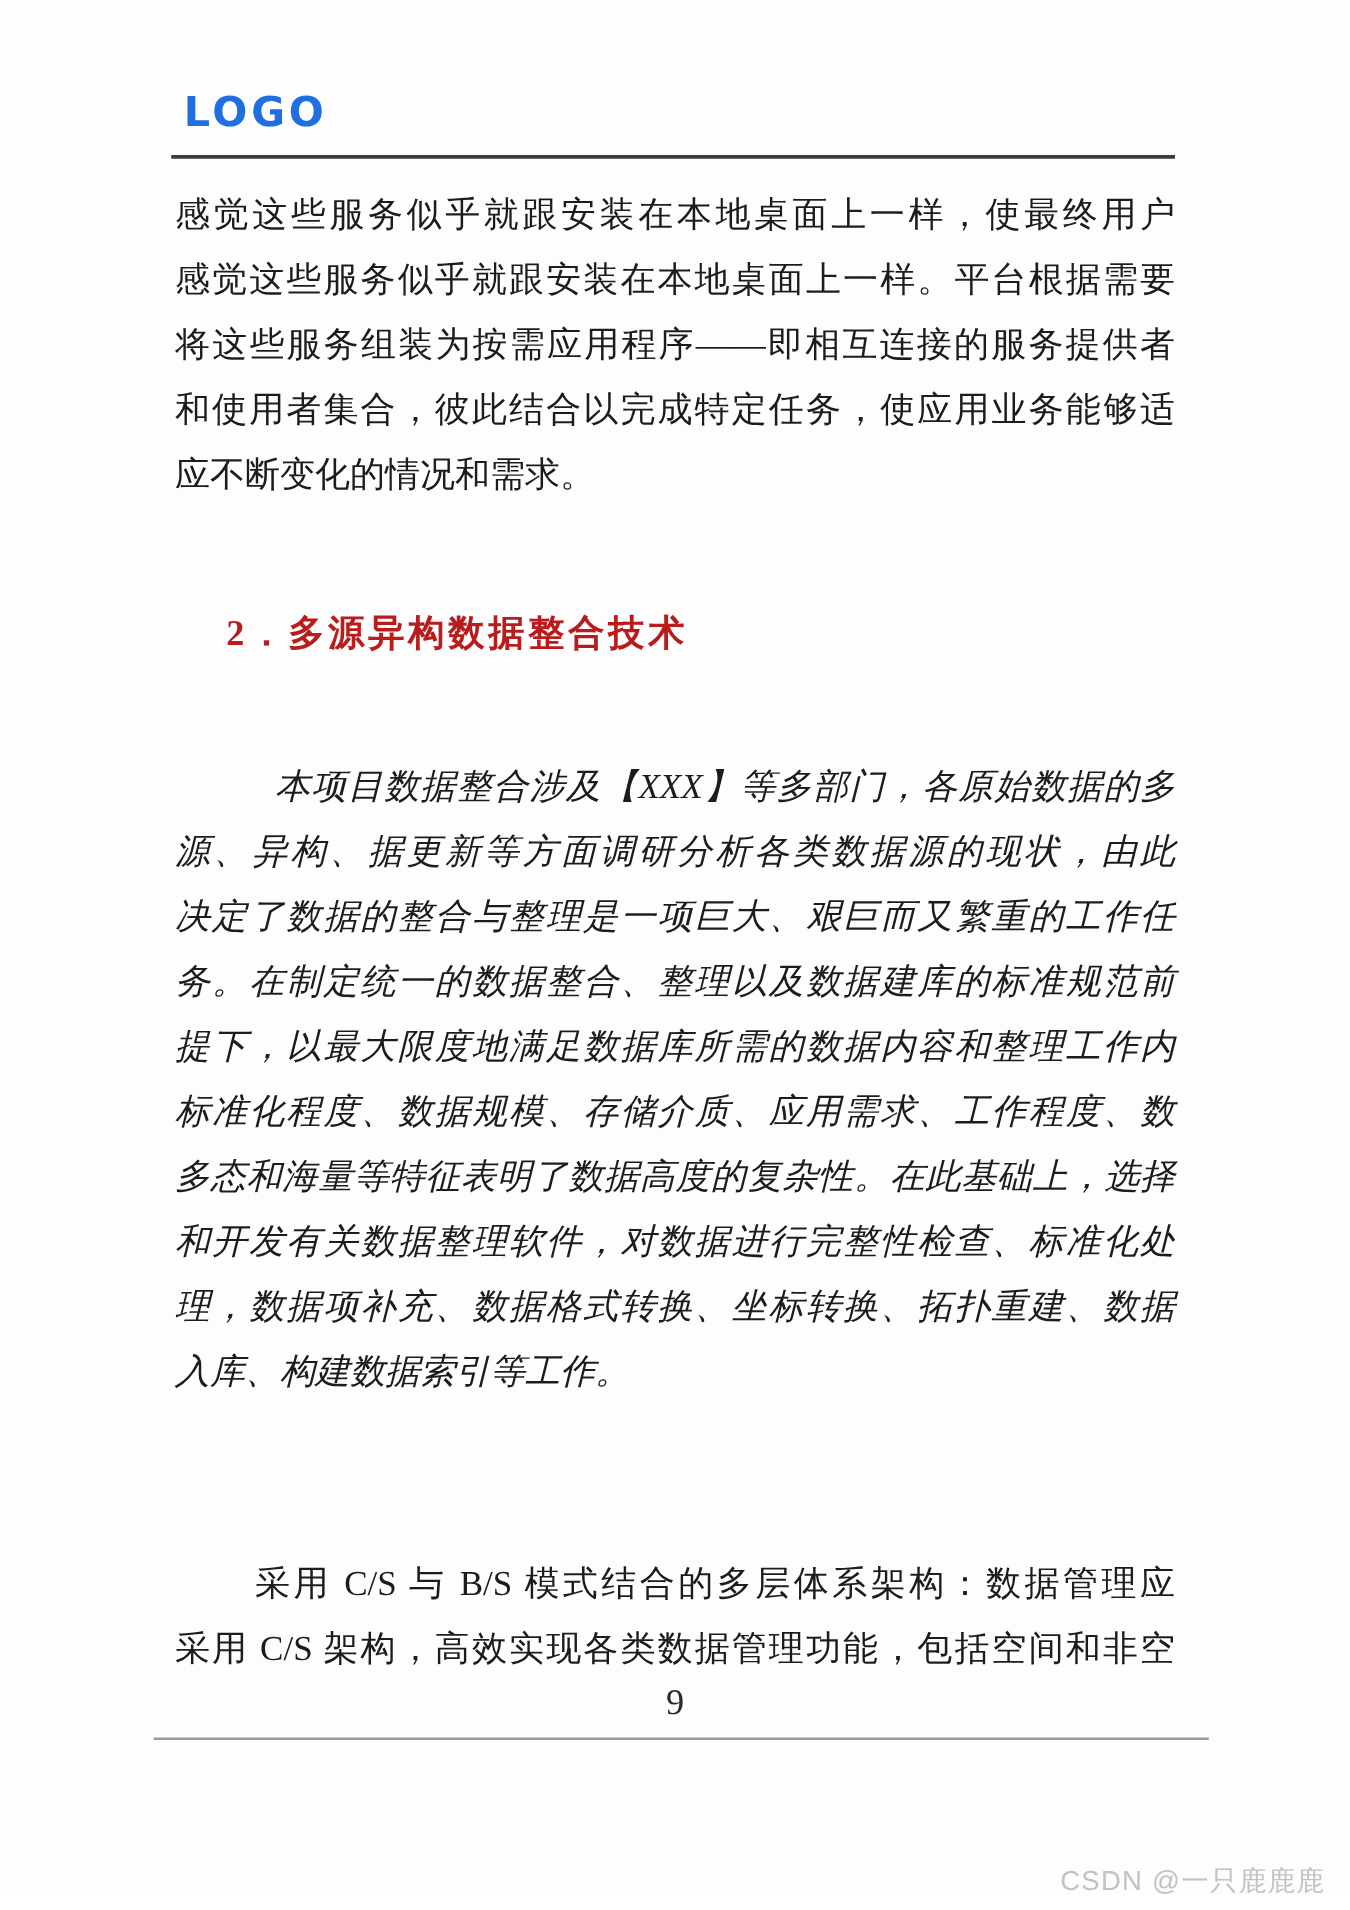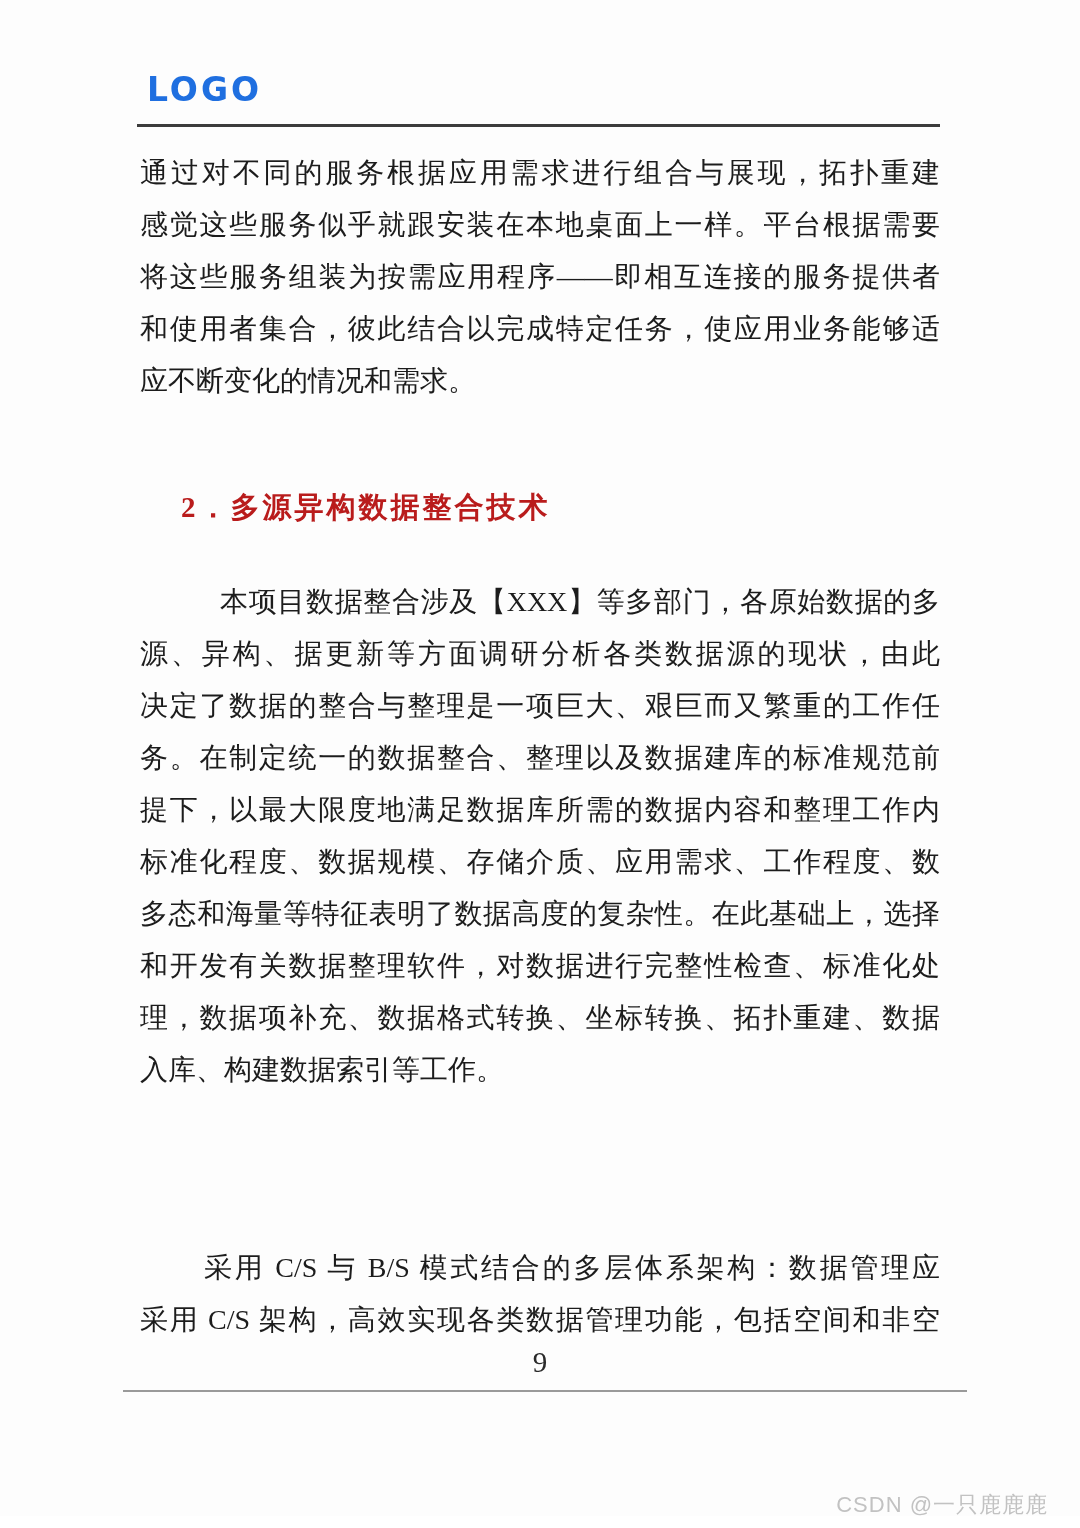--- a/index.html
+++ b/index.html
@@ -45,21 +45,21 @@
   .line {
     height: 52px;
     text-align: justify;
     text-align-last: justify;
   }
   .line.no-stretch { text-align-last: left; }
   .line.first-indent { text-indent: 80px; }
   .line.first-indent-sm { text-indent: 64px; }
 
   #para1 { top: 147px; }
-  #para2 { top: 576px; }
+  #para2 { top: 604px; font-style: italic; }
   #para3 { top: 1242px; }
 
   .heading {
     position: absolute;
     left: 181px;
     margin: 0;
     font-size: 29px;
     font-weight: bold;
     line-height: 52px;
     letter-spacing: 3px;
@@ -81,38 +81,38 @@
   .footer-rule {
     position: absolute;
     left: 123px;
     top: 1390px;
     width: 844px;
     height: 2px;
     background: #9a9a9a;
   }
   .watermark {
     position: absolute;
-    right: 32px;
+    right: 20px;
     top: 1490px;
     font-size: 22px;
     letter-spacing: 1px;
     color: #c2c2c2;
     font-family: "Liberation Sans", "DejaVu Sans", sans-serif;
   }
 </style>
 </head>
 <body>
 
 <div class="page">
 
   <div class="logo">LOGO</div>
   <div class="header-rule"></div>
 
   <div class="para" id="para1">
-    <div class="line">通过对不同的服务根据应用需求进行组合与展现，拓扑重建</div>
+    <div class="line">感觉这些服务似乎就跟安装在本地桌面上一样，使最终用户</div>
     <div class="line">感觉这些服务似乎就跟安装在本地桌面上一样。平台根据需要</div>
     <div class="line">将这些服务组装为按需应用程序——即相互连接的服务提供者</div>
     <div class="line">和使用者集合，彼此结合以完成特定任务，使应用业务能够适</div>
     <div class="line no-stretch">应不断变化的情况和需求。</div>
   </div>
 
   <h2 class="heading" id="heading2">2．多源异构数据整合技术</h2>
 
   <div class="para" id="para2">
     <div class="line first-indent">本项目数据整合涉及【XXX】等多部门，各原始数据的多</div>

